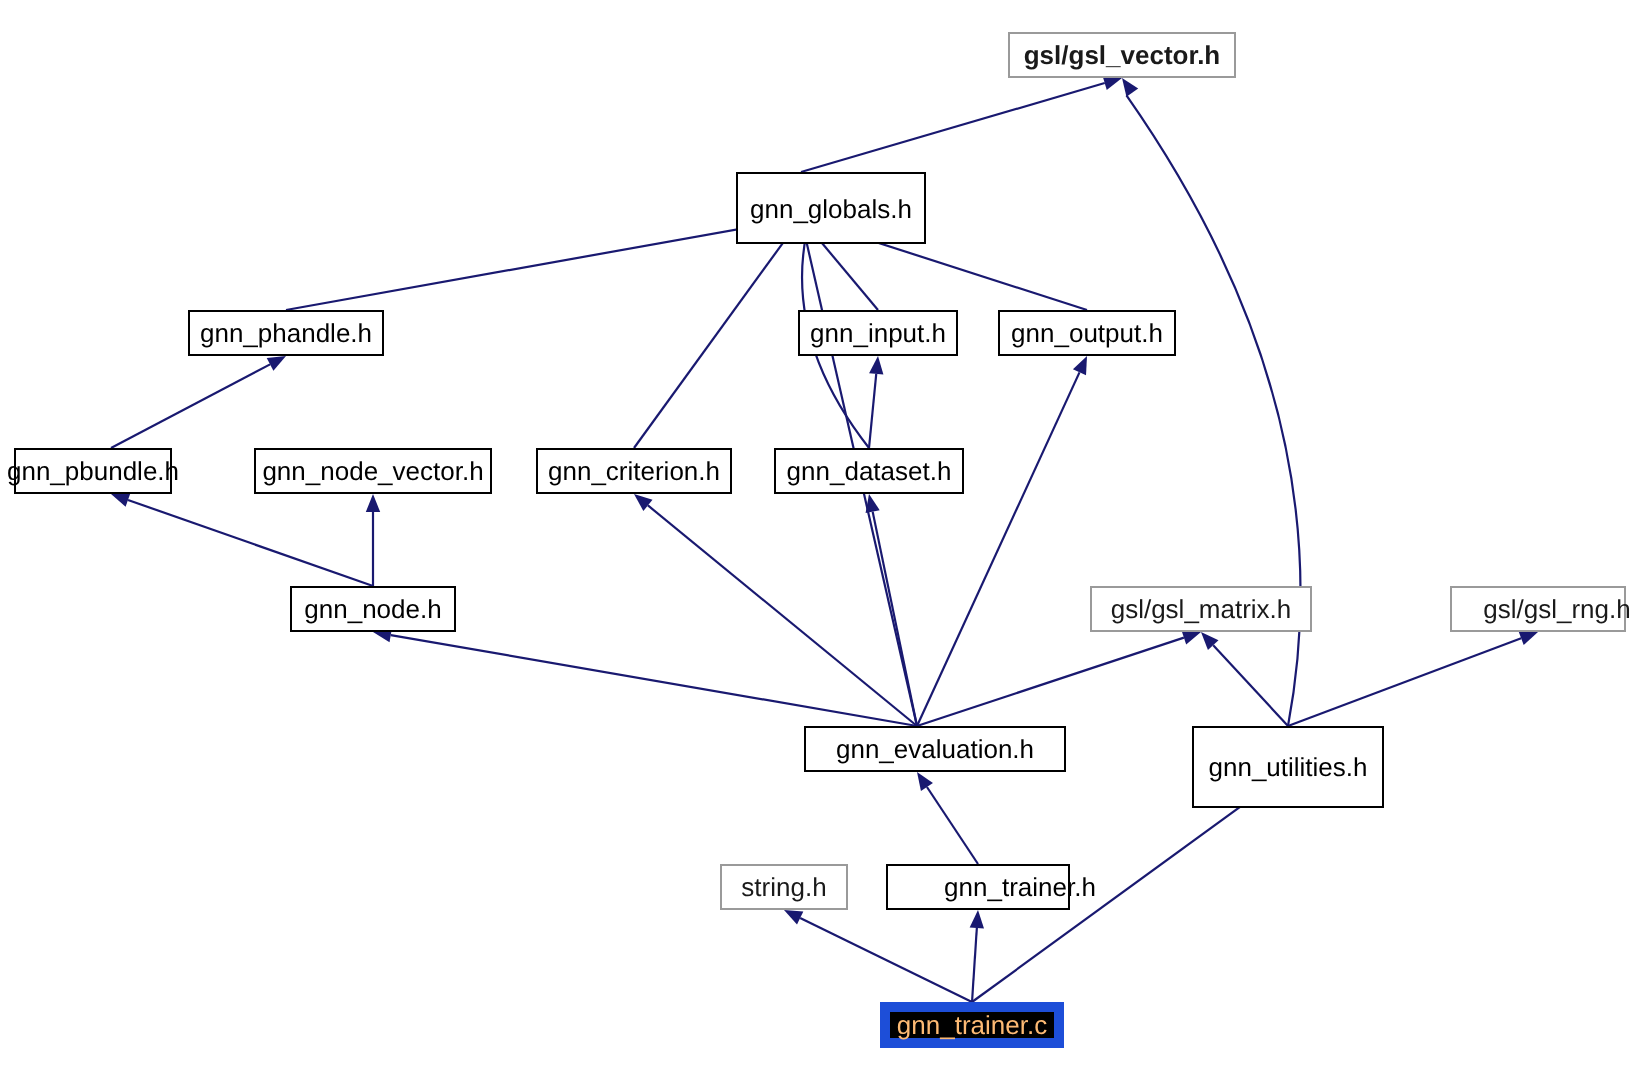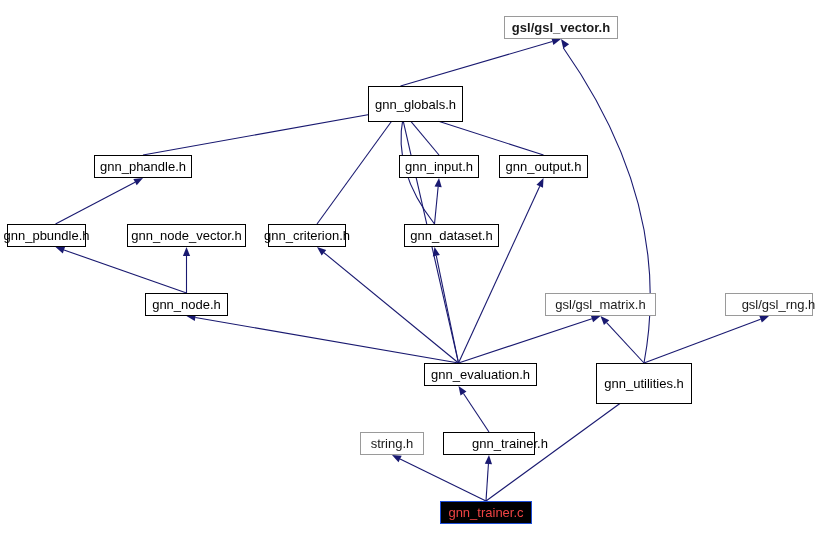--- a/index.html
+++ b/index.html
@@ -37,22 +37,22 @@
     color: #000000;
     padding: 0 6px;
     cursor: default;
   }
   .node-box.sys {
     border: 1px solid #9a9a9a;
     color: #1a1a1a;
   }
   .node-box.root {
     background: #000000;
-    border: 1px solid #1d4ed8;
-    color: #ef4444;
+    border: 5px solid #1d4ed8;
+    color: #fdba74;
   }
   .edge-path {
     fill: none;
     stroke: #191970;
     stroke-width: 1.1;
   }
   .edge-head {
     fill: #191970;
     stroke: none;
   }
@@ -110,24 +110,24 @@
       <polygon points="644,386 638.8418806235875,394.20693636497066 634.604853992963,388.3856302115908" class="edge-head"></polygon>
     </svg>
   <div id="nodes-layer">
       <div class="node-box sys" style="left: 504px; top: 16px; width: 114px; height: 23px; font-weight: bold;">gsl/gsl_vector.h</div>
       <div class="node-box" style="left: 353px; top: 86px; width: 95px; height: 36px; margin-left: 15px;">gnn_globals.h</div>
       <div class="node-box" style="left: 94px; top: 155px; width: 98px; height: 23px;">gnn_phandle.h</div>
       <div class="node-box" style="left: 399px; top: 155px; width: 80px; height: 23px;">gnn_input.h</div>
       <div class="node-box" style="left: 499px; top: 155px; width: 89px; height: 23px;">gnn_output.h</div>
       <div class="node-box" style="left: 7px; top: 224px; width: 79px; height: 23px;">gnn_pbundle.h</div>
       <div class="node-box" style="left: 127px; top: 224px; width: 119px; height: 23px;">gnn_node_vector.h</div>
-      <div class="node-box" style="left: 268px; top: 224px; width: 78px; height: 23px;">gnn_criterion.h</div>
-      <div class="node-box" style="left: 404px; top: 224px; width: 95px; height: 23px;">gnn_dataset.h</div>
+      <div class="node-box" style="left: 268px; top: 224px; width: 98px; height: 23px;">gnn_criterion.h</div>
+      <div class="node-box" style="left: 387px; top: 224px; width: 95px; height: 23px;">gnn_dataset.h</div>
       <div class="node-box" style="left: 145px; top: 293px; width: 83px; height: 23px;">gnn_node.h</div>
       <div class="node-box sys" style="left: 545px; top: 293px; width: 111px; height: 23px;">gsl/gsl_matrix.h</div>
       <div class="node-box sys" style="left: 725px; top: 293px; width: 88px; height: 23px; padding-left: 25px;">gsl/gsl_rng.h</div>
-      <div class="node-box" style="left: 424px; top: 363px; width: 113px; height: 23px;">gnn_evaluation.h</div>
+      <div class="node-box" style="left: 402px; top: 363px; width: 131px; height: 23px;">gnn_evaluation.h</div>
       <div class="node-box" style="left: 596px; top: 363px; width: 96px; height: 41px;">gnn_utilities.h</div>
       <div class="node-box sys" style="left: 360px; top: 432px; width: 64px; height: 23px;">string.h</div>
       <div class="node-box" style="left: 443px; top: 432px; width: 92px; height: 23px; padding-left: 48px;">gnn_trainer.h</div>
       <div class="node-box root" style="left: 440px; top: 501px; width: 92px; height: 23px;">gnn_trainer.c</div>
     </div>
 </div>
 
 </body></html>

